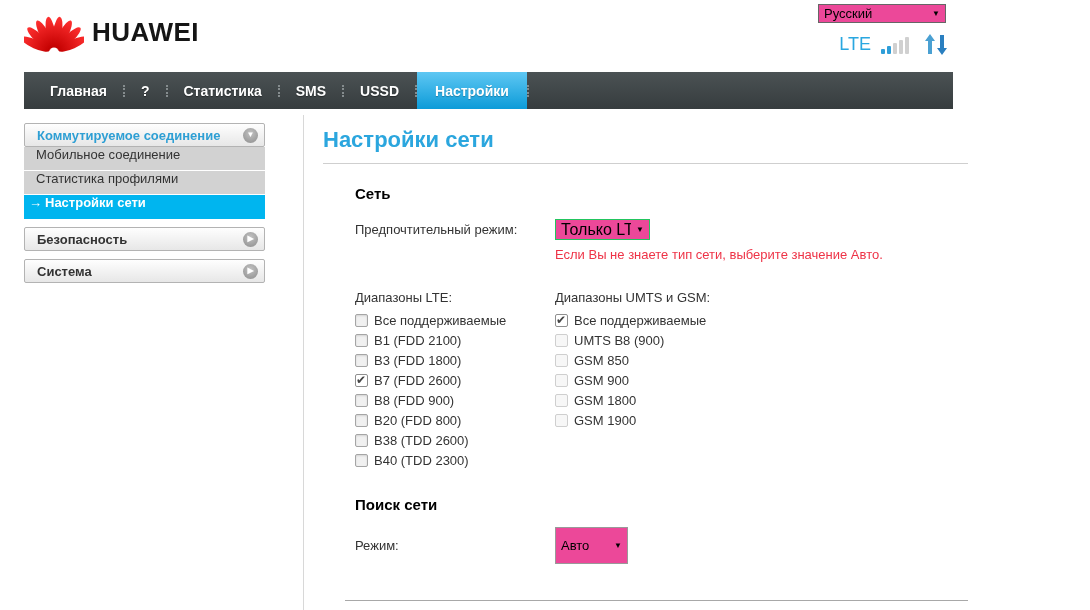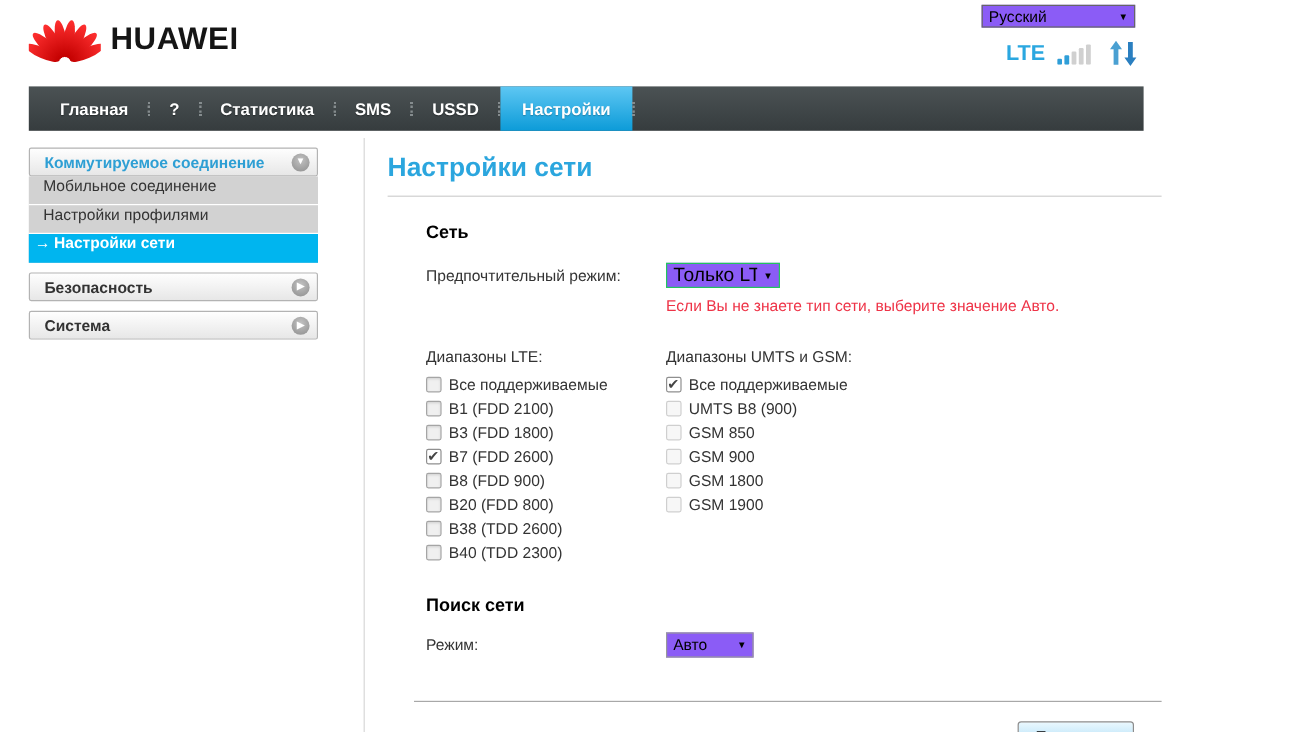--- a/index.html
+++ b/index.html
@@ -7,28 +7,28 @@
   body { font-family:"Liberation Sans", sans-serif; width:1090px; height:610px; position:relative; overflow:hidden; }
 
   
   .logo { position:absolute; left:24px; top:8px; display:flex; align-items:center; }
   .logo-text { font-size:26px; font-weight:bold; color:#151515; letter-spacing:0.5px; margin-left:8px; }
 
   .lang-wrap { position:absolute; left:818px; top:4px; width:128px; height:19px; }
   .select-wrap { position:relative; display:inline-block; background:#fff; }
   .select-wrap select {
     -webkit-appearance:none; appearance:none; width:100%; height:100%;
-    border:1px solid #666; background:#8b5cf6; font-family:"Liberation Sans",sans-serif;
+    border:1px solid #666; background:#ec4899; font-family:"Liberation Sans",sans-serif;
     font-size:12px; padding:0 18px 0 5px; border-radius:0; color:#000;
   }
   .sel-arrow { position:absolute; right:6px; top:50%; transform:translateY(-52%); font-size:8px; color:#000; pointer-events:none; }
   .lang-wrap select { font-size:13px; }
 
   .status { position:absolute; top:33px; right:142px; display:flex; align-items:center; gap:10px; height:22px; }
-  .net-type { color:#2aa7e0; font-size:18px;font-weight:bold; }
+  .net-type { color:#2aa7e0; font-size:18px; }
 
   
   .nav { position:absolute; left:24px; top:72px; width:929px; height:37px;
     background:linear-gradient(#4b5254,#363c3e); display:flex; align-items:stretch; padding-left:10px; }
   .nav-item { display:flex; align-items:center; padding:0 16px; color:#fff; font-size:14px; font-weight:bold; cursor:default;
     text-shadow:0 1px 1px rgba(0,0,0,0.4); }
   .nav-item.active { background:linear-gradient(#5ec7f3,#0c9bd8); text-shadow:0 1px 1px rgba(0,0,0,0.25); padding:0 18px; }
   .nav-sep { align-self:center; height:12px; width:0; border-left:2px dotted #858c8e; }
 
   
@@ -54,21 +54,21 @@
   
   .main { position:absolute; left:323px; top:115px; width:645px; }
   .page-title { color:#2ba6de; font-size:22px; font-weight:bold; padding-top:12px; }
   .title-rule { border:none; border-top:1px solid #cfcfcf; margin-top:10px; }
   .form { margin-left:32px; }
   .sec-heading { font-size:15px; font-weight:bold; color:#000; margin-top:21px; }
   .row { display:flex; align-items:center; margin-top:17px; }
   .row .f-label { width:200px; font-size:13px; color:#333; }
   .mode-select { width:95px; height:21px; }
   .mode-select select { font-size:16px; border:1px solid #22c55e; }
-  .search-select { width:73px; height:21px; }
+  .search-select { width:73px; height:37px; }
   .search-select select { font-size:13px; border:1px solid #999; }
   .warn { color:#ee3347; font-size:13px; margin:7px 0 0 200px; }
 
   .bands { display:flex; margin-top:28px; }
   .band-col { width:200px; }
   .band-col .col-label { font-size:13px; color:#333; height:20px; }
   .cb-row { display:flex; align-items:center; height:20px; cursor:pointer; }
   .cb-row input { -webkit-appearance:none; appearance:none; width:13px; height:13px;
     border:1px solid #a5a5a5; border-radius:2px; background:#f0f0f0;
     box-shadow:inset 0 1px 2px rgba(0,0,0,0.12); margin:0 6px 0 0; position:relative; flex:none; }
@@ -154,21 +154,21 @@
   <div class="side-section">
     <div class="side-header blue">
       <span class="hd-label">Коммутируемое соединение</span>
       <span class="chev-circle">▼</span>
     </div>
     <div class="side-sub">
       <div class="side-item">
         <span>Мобильное соединение</span>
       </div>
       <div class="side-item">
-        <span>Настройки профилями</span>
+        <span>Статистика профилями</span>
       </div>
       <div class="side-item active">
         <span class="arrow-prefix">→</span>
         <span>Настройки сети</span>
       </div>
     </div>
   </div>
   <div class="side-section">
     <div class="side-header">
       <span class="hd-label">Безопасность</span>

